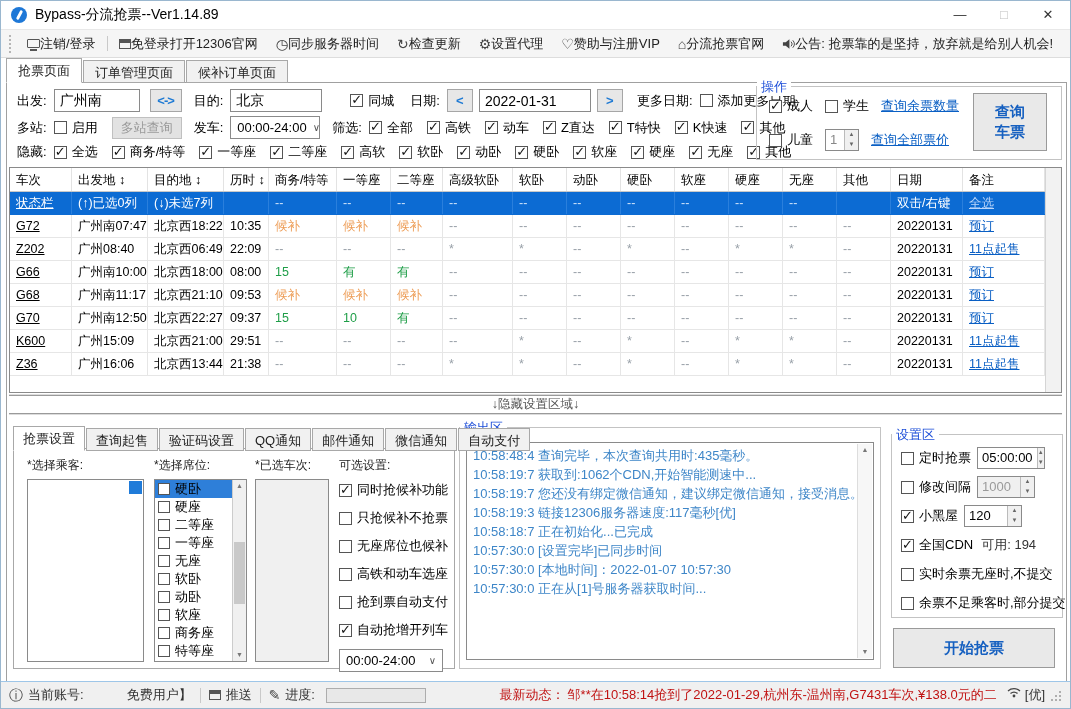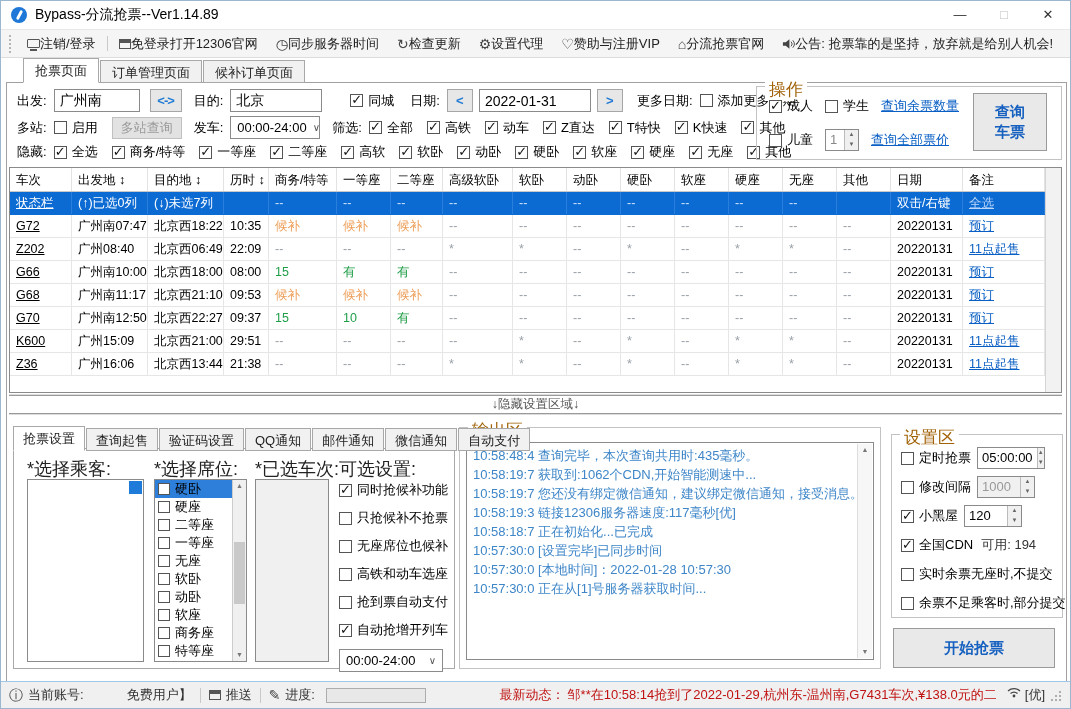--- a/index.html
+++ b/index.html
@@ -20,21 +20,21 @@
 .mdiv{width:1px;height:15px;background:#c9c9c9;margin:0 2px}
 .icch{font-size:14px;color:#444;line-height:1}
 .icsvg{display:inline-flex;align-items:center}
 .icshape{display:inline-block;position:relative}
 .ic-monitor{width:13px;height:9px;border:1px solid #555;border-radius:1px}
 .ic-monitor::after{content:"";position:absolute;left:2px;bottom:-4px;width:7px;height:2px;background:#555}
 .ic-window{width:12px;height:10px;border:1px solid #555}
 .ic-window::before{content:"";position:absolute;top:0;left:0;right:0;height:3px;background:#555}
 
 .tabstrip{position:absolute;display:flex;align-items:flex-end;z-index:3}
-.main-tabs{top:57px;left:22px}
+.main-tabs{top:57px;left:5px}
 .tab{height:23px;padding:3px 11px 0;border:1px solid #a8a8a8;background:#f1f1f1;margin-right:1px;font-size:13px;color:#222}
 .tab.active{background:#fff;height:25px;border-bottom-color:#fff;position:relative;z-index:4}
 
 .content{position:absolute;top:81px;left:5px;width:1061px;height:601px;background:#fff;border:1px solid #a0a0a0}
 .frow{position:absolute;display:flex;align-items:center;font-size:13px;color:#000;white-space:nowrap}
 .flab{margin-right:7px}
 .tin{height:23px;border:1px solid #8a8a8a;padding:0 5px;font-size:14px;color:#000;background:#fff}
 .w84{width:86px}.w90{width:92px}.w112{width:112px}
 .gbtn{display:inline-flex;align-items:center;justify-content:center;background:#e7e7e7;border:1px solid #a6a6a6;color:#1e7ad4;font-size:13px;font-weight:bold}
 .gbtn.nav{width:26px;height:23px}
@@ -42,21 +42,21 @@
 .gbtn.dis{color:#9a9a9a;background:#e2e2e2;border-color:#c0c0c0;font-weight:normal;width:70px;height:22px}
 .ckw{display:inline-flex;align-items:center;gap:5px;cursor:default}
 .cklab{font-size:13px}
 .cb{display:inline-block;width:13px;height:13px;border:1px solid #555;background:#fff;position:relative;flex:none}
 .cb.on::after{content:"✓";position:absolute;left:0px;top:-3px;font-size:13px;font-weight:bold;color:#111}
 .selbox{display:inline-flex;justify-content:space-between;align-items:center;border:1px solid #8a8a8a;background:#fff;padding:0 6px;height:23px;font-size:13px;color:#000}
 .dd{color:#555;font-size:10px;margin-left:6px}
 .gap14>*{margin-right:14px}
 
 .group{position:absolute;border:1px solid #c3c3c3}
-.group>.legend{position:absolute;top:-9px;left:8px;background:#fff;padding:0 4px;font-size:17px;color:#a16207}
+.group>.legend{position:absolute;top:-9px;left:0;background:#fff;padding:0 4px;font-size:13px;color:#1d4ed8}
 .opbox{left:749px;top:3px;width:306px;height:74px}
 .oprow{position:absolute;left:12px;display:flex;align-items:center;gap:12px;font-size:13px}
 .alink{color:#0a5fc4;text-decoration:underline;font-size:13px}
 .bigbtn{position:absolute;display:flex;flex-direction:column;align-items:center;justify-content:center;background:#e9e9e9;border:1px solid #9a9a9a;color:#1660c0;font-size:15px;font-weight:bold;line-height:20px}
 .qbtn{right:14px;top:6px;width:74px;height:58px}
 .spin{display:inline-flex;border:1px solid #8a8a8a;background:#fff;height:22px;align-items:stretch}
 .spin .sval{padding:0 4px;line-height:20px;font-size:13px;color:#000;flex:1}
 .spin .sarr{width:14px;border-left:1px solid #bbb;display:flex;flex-direction:column;background:#f0f0f0}
 .spin .sarr span{flex:1;font-size:6px;line-height:9px;text-align:center;color:#666}
 .spin.dis{background:#f0f0f0}.spin.dis .sval{color:#9a9a9a}
@@ -77,21 +77,21 @@
 .trow.sel{background:#0c6bd3;border-bottom-color:#0c6bd3}
 .trow.sel .tcell{color:#fff;border-right-color:#2a7fdc}
 .trow.sel .tcell.d{color:#cfe3fa}
 .trow.sel .tcell.l{color:#bcd6fa}
 
 .hidebar{position:absolute;left:2px;top:312px;width:1053px;height:19px;border:1px solid #9a9a9a;border-left:none;border-right:none;box-shadow:0 1px 0 #dcdcdc,0 -1px 0 #dcdcdc;display:flex;align-items:center;justify-content:center;font-size:12.5px;color:#555;background:#fff}
 
 .settings-tabs{top:343px;left:6px}
 .tab.small{padding:3px 9px 0}
 .panel2{position:absolute;left:6px;top:365px;width:442px;height:221px;border:1px solid #a8a8a8;background:#fff}
-.plabel{position:absolute;top:8px;font-size:18px;color:#222;white-space:nowrap}
+.plabel{position:absolute;top:8px;font-size:12px;color:#222;white-space:nowrap}
 .pbox{position:absolute;top:30px;height:183px;border:1px solid #8a8a8a;background:#fff}
 .bluesq{position:absolute;top:1px;right:1px;width:13px;height:13px;background:#1f7bd9}
 .seatitem{display:flex;align-items:center;height:18px;padding-left:3px;font-size:13px;gap:5px;white-space:nowrap}
 .seatitem .cb{width:12px;height:12px}
 .seatitem.hl{background:#2e7fd9}
 .lscroll{position:absolute;top:0;right:0;bottom:0;width:14px;background:#f0f0f0;border-left:1px solid #ccc}
 .sa{position:absolute;left:0;right:0;text-align:center;font-size:7px;color:#777;height:12px;line-height:12px}
 .sa.up{top:0}.sa.dn{bottom:0}
 .sa.up::before{content:"▲"}.sa.dn::before{content:"▼"}
 .lthumb{position:absolute;left:1px;right:1px;top:62px;height:62px;background:#c9c9c9}
@@ -650,21 +650,21 @@
     <div class="group outgroup">
       <span class="legend">输出区</span>
       <div class="logbox">
         <div>
             <div class="logline">10:58:48:4  查询完毕，本次查询共用时:435毫秒。</div>
             <div class="logline">10:58:19:7  获取到:1062个CDN,开始智能测速中...</div>
             <div class="logline">10:58:19:7  您还没有绑定微信通知，建议绑定微信通知，接受消息。</div>
             <div class="logline">10:58:19:3  链接12306服务器速度:117毫秒[优]</div>
             <div class="logline">10:58:18:7  正在初始化...已完成</div>
             <div class="logline">10:57:30:0  [设置完毕]已同步时间</div>
-            <div class="logline">10:57:30:0  [本地时间]：2022-01-28 10:57:30</div>
+            <div class="logline">10:57:30:0  [本地时间]：2022-01-07 10:57:30</div>
             <div class="logline">10:57:30:0  正在从[1]号服务器获取时间...</div>
           </div>
         <div class="vscroll">
           <span class="sa up"></span>
           <span class="sa dn"></span>
         </div>
       </div>
     </div>
 
     <div class="group setgroup">

